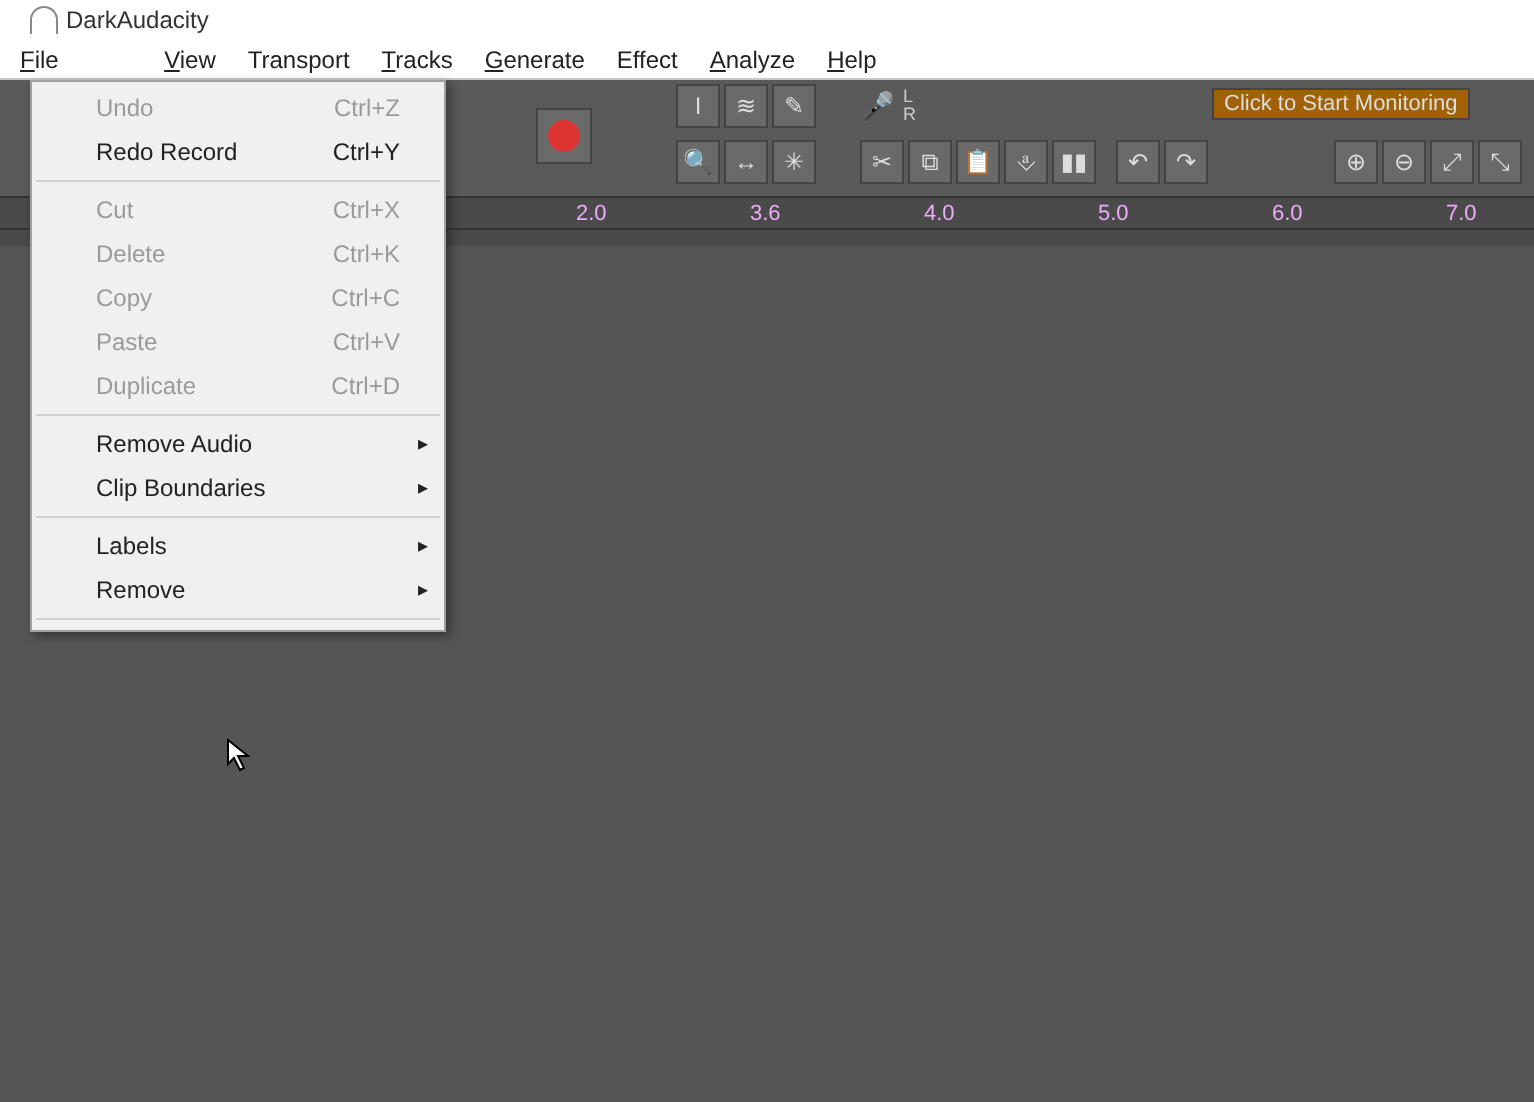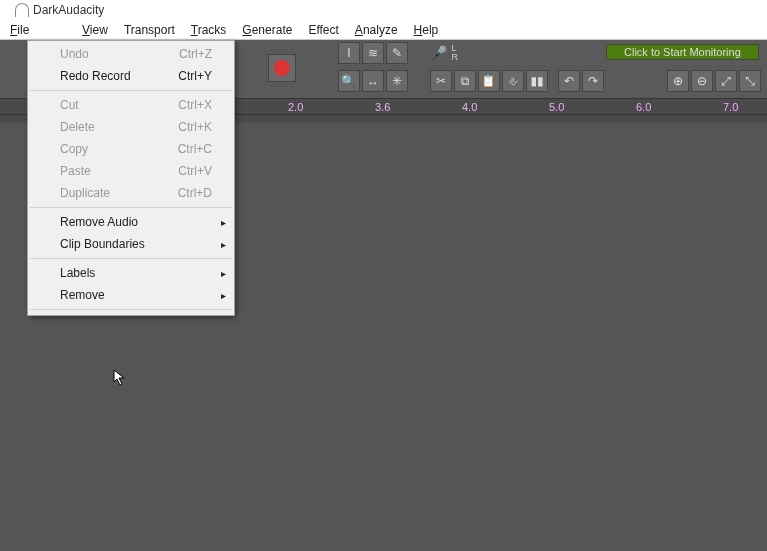--- a/index.html
+++ b/index.html
@@ -11,27 +11,27 @@
   .menubar .item { padding: 2px 8px; display: flex; align-items: flex-end; color: #222; cursor: default; }
   .menubar .item.open { background: #cde6f7; border: 1px solid #7aa7c7; padding: 1px 7px; margin-top: 45px; }
   .menubar .item .ul { text-decoration: underline; }
   .toolbar-area { background: #5a5a5a; position: relative; height: 59px; border-bottom: 1px solid #333; }
   .tbtn { width: 22px; height: 22px; background: #6a6a6a; border: 1px solid #444; display: inline-flex; align-items: center; justify-content: center; color: #ddd; }
   .tbtn.big { width: 28px; height: 28px; }
   .rec-circle { width: 16px; height: 16px; background: #d33; border-radius: 50%; }
   .tool-row1 { position: absolute; left: 240px; top: 2px; display: flex; gap: 2px; }
   .tool-row2 { position: absolute; left: 240px; top: 30px; display: flex; gap: 2px; align-items: center; }
   .mic-area { position: absolute; left: 430px; top: 4px; display: flex; align-items: center; gap: 4px; }
-  .monitor-btn { position: absolute; left: 606px; top: 4px; font-size: 11px; padding: 1px 17px; background: #4d7c0f; color: #ddd; border: 1px solid #444; }
+  .monitor-btn { position: absolute; left: 606px; top: 4px; font-size: 11px; padding: 1px 5px; background: #a16207; color: #ddd; border: 1px solid #444; }
   .edit-row { position: absolute; left: 430px; top: 30px; display: flex; gap: 2px; }
   .zoom-row { position: absolute; right: 6px; top: 30px; display: flex; gap: 2px; }
   .timeline { height: 16px; background: #4a4a4a; border-bottom: 1px solid #333; position: relative; color: #f0abfc; }
   .tick { position: absolute; top: 2px; font-size: 11px; }
   .workspace { position: absolute; left: 0; right: 0; top: 123px; bottom: 0; background: #555; }
-  .dropdown { position: absolute; left: 27px; top: 40px; width: 208px; background: #f0f0f0; box-shadow: 2px 2px 5px rgba(0,0,0,0.4); border: 1px solid #a0a0a0; padding: 2px 0; z-index: 100; }
+  .dropdown { position: absolute; left: 15px; top: 40px; width: 208px; background: #f0f0f0; box-shadow: 2px 2px 5px rgba(0,0,0,0.4); border: 1px solid #a0a0a0; padding: 2px 0; z-index: 100; }
   .dd-item { display: flex; align-items: center; height: 22px; padding: 0 22px 0 32px; position: relative; color: #222; }
   .dd-item.disabled { color: #9a9a9a; }
   .dd-item.hover { background: #90c8f6; }
   .dd-item .shortcut { position: absolute; right: 22px; }
   .dd-item .sub { position: absolute; right: 8px; font-size: 10px; }
   .dd-sep { height: 1px; background: #d0d0d0; margin: 3px 2px; }
   .cursor { position: absolute; left: 113px; top: 369px; width: 14px; height: 18px; z-index: 200; pointer-events: none; }
   .lr { font-size: 9px; color: #ccc; line-height: 9px; }
   .sep-v { width: 6px; }
 </style>

